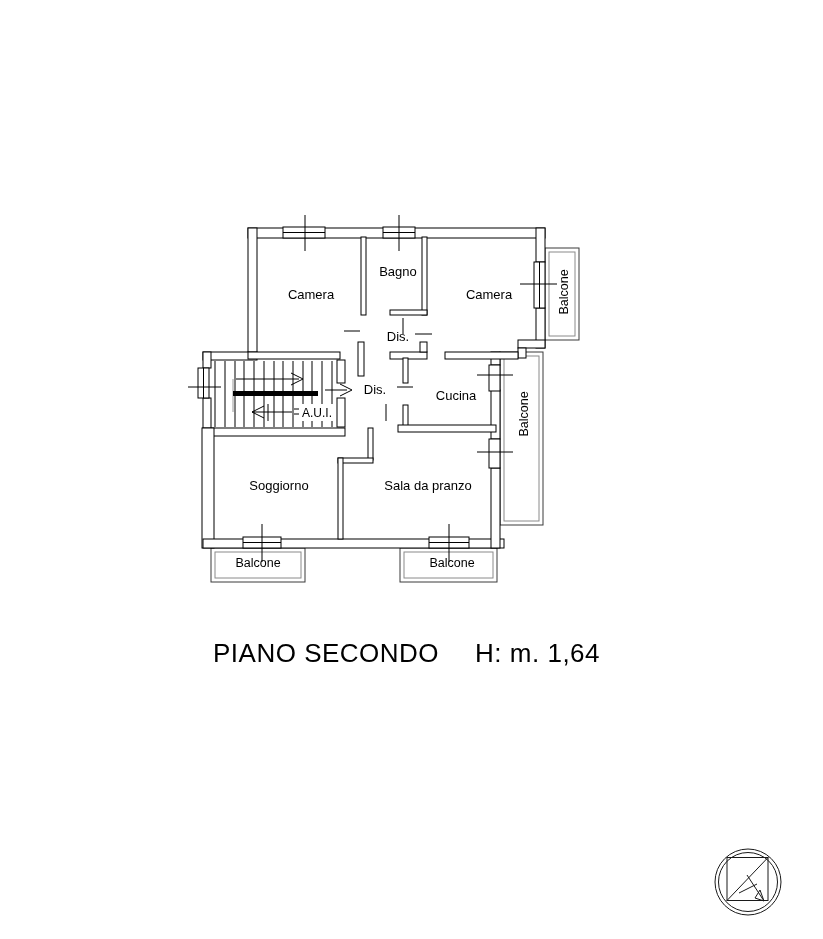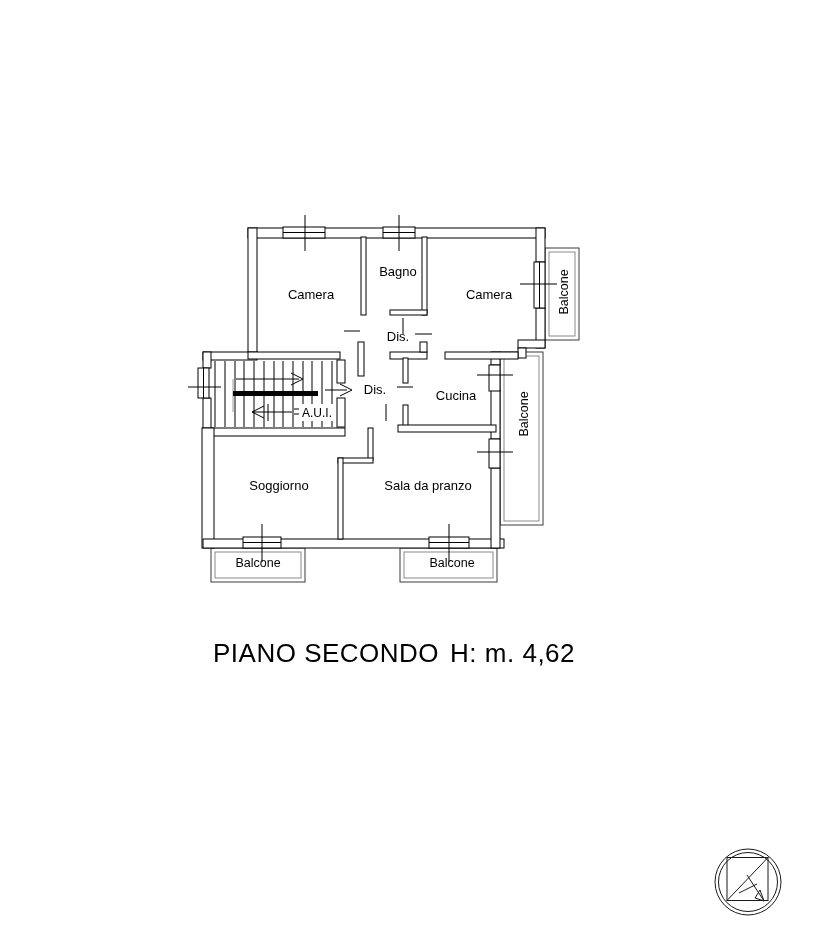--- a/index.html
+++ b/index.html
@@ -11,21 +11,21 @@
   .balcony-label{font-size:12.5px;}
   .wall{fill:#ffffff;stroke:#000000;stroke-width:1;}
   .opening{fill:#ffffff;stroke:#000000;stroke-width:1;}
   .tick{stroke:#000000;stroke-width:1;}
   .dash{stroke:#000000;stroke-width:1;}
   .balc-outer{fill:none;stroke:#3a3a3a;stroke-width:1;}
   .balc-inner{fill:none;stroke:#8a8a8a;stroke-width:1;}
   .tread{stroke:#000000;stroke-width:1;}
   .grayline{stroke:#9a9a9a;stroke-width:1;}
   .arrow{stroke:#000000;stroke-width:1;fill:none;}
-  .caption{position:absolute;left:213px;top:638px;display:flex;gap:11px;
+  .caption{position:absolute;left:213px;top:638px;display:flex;gap:36px;
            font-size:26px;color:#000;letter-spacing:0.5px;white-space:nowrap;}
   .logo-line{stroke:#1a1a1a;stroke-width:1;fill:none;}
 </style>
 </head>
 <body>
 
 <div id="canvas">
 
 <svg width="823" height="939" viewBox="0 0 823 939">
 
@@ -190,16 +190,16 @@
     <line class="logo-line" x1="747" y1="875" x2="764" y2="901"></line>
     <polygon points="764,901 755,898 760,890" fill="none" stroke="#1a1a1a" stroke-width="1"></polygon>
     <line class="logo-line" x1="739" y1="893" x2="757" y2="884"></line>
   </g>
 
 </svg>
 
 
 <div class="caption">
   <span>PIANO SECONDO</span>
-  <span>H: m. 4,62</span>
+  <span>H: m. 1,64</span>
 </div>
 
 </div>
 
 </body></html>

